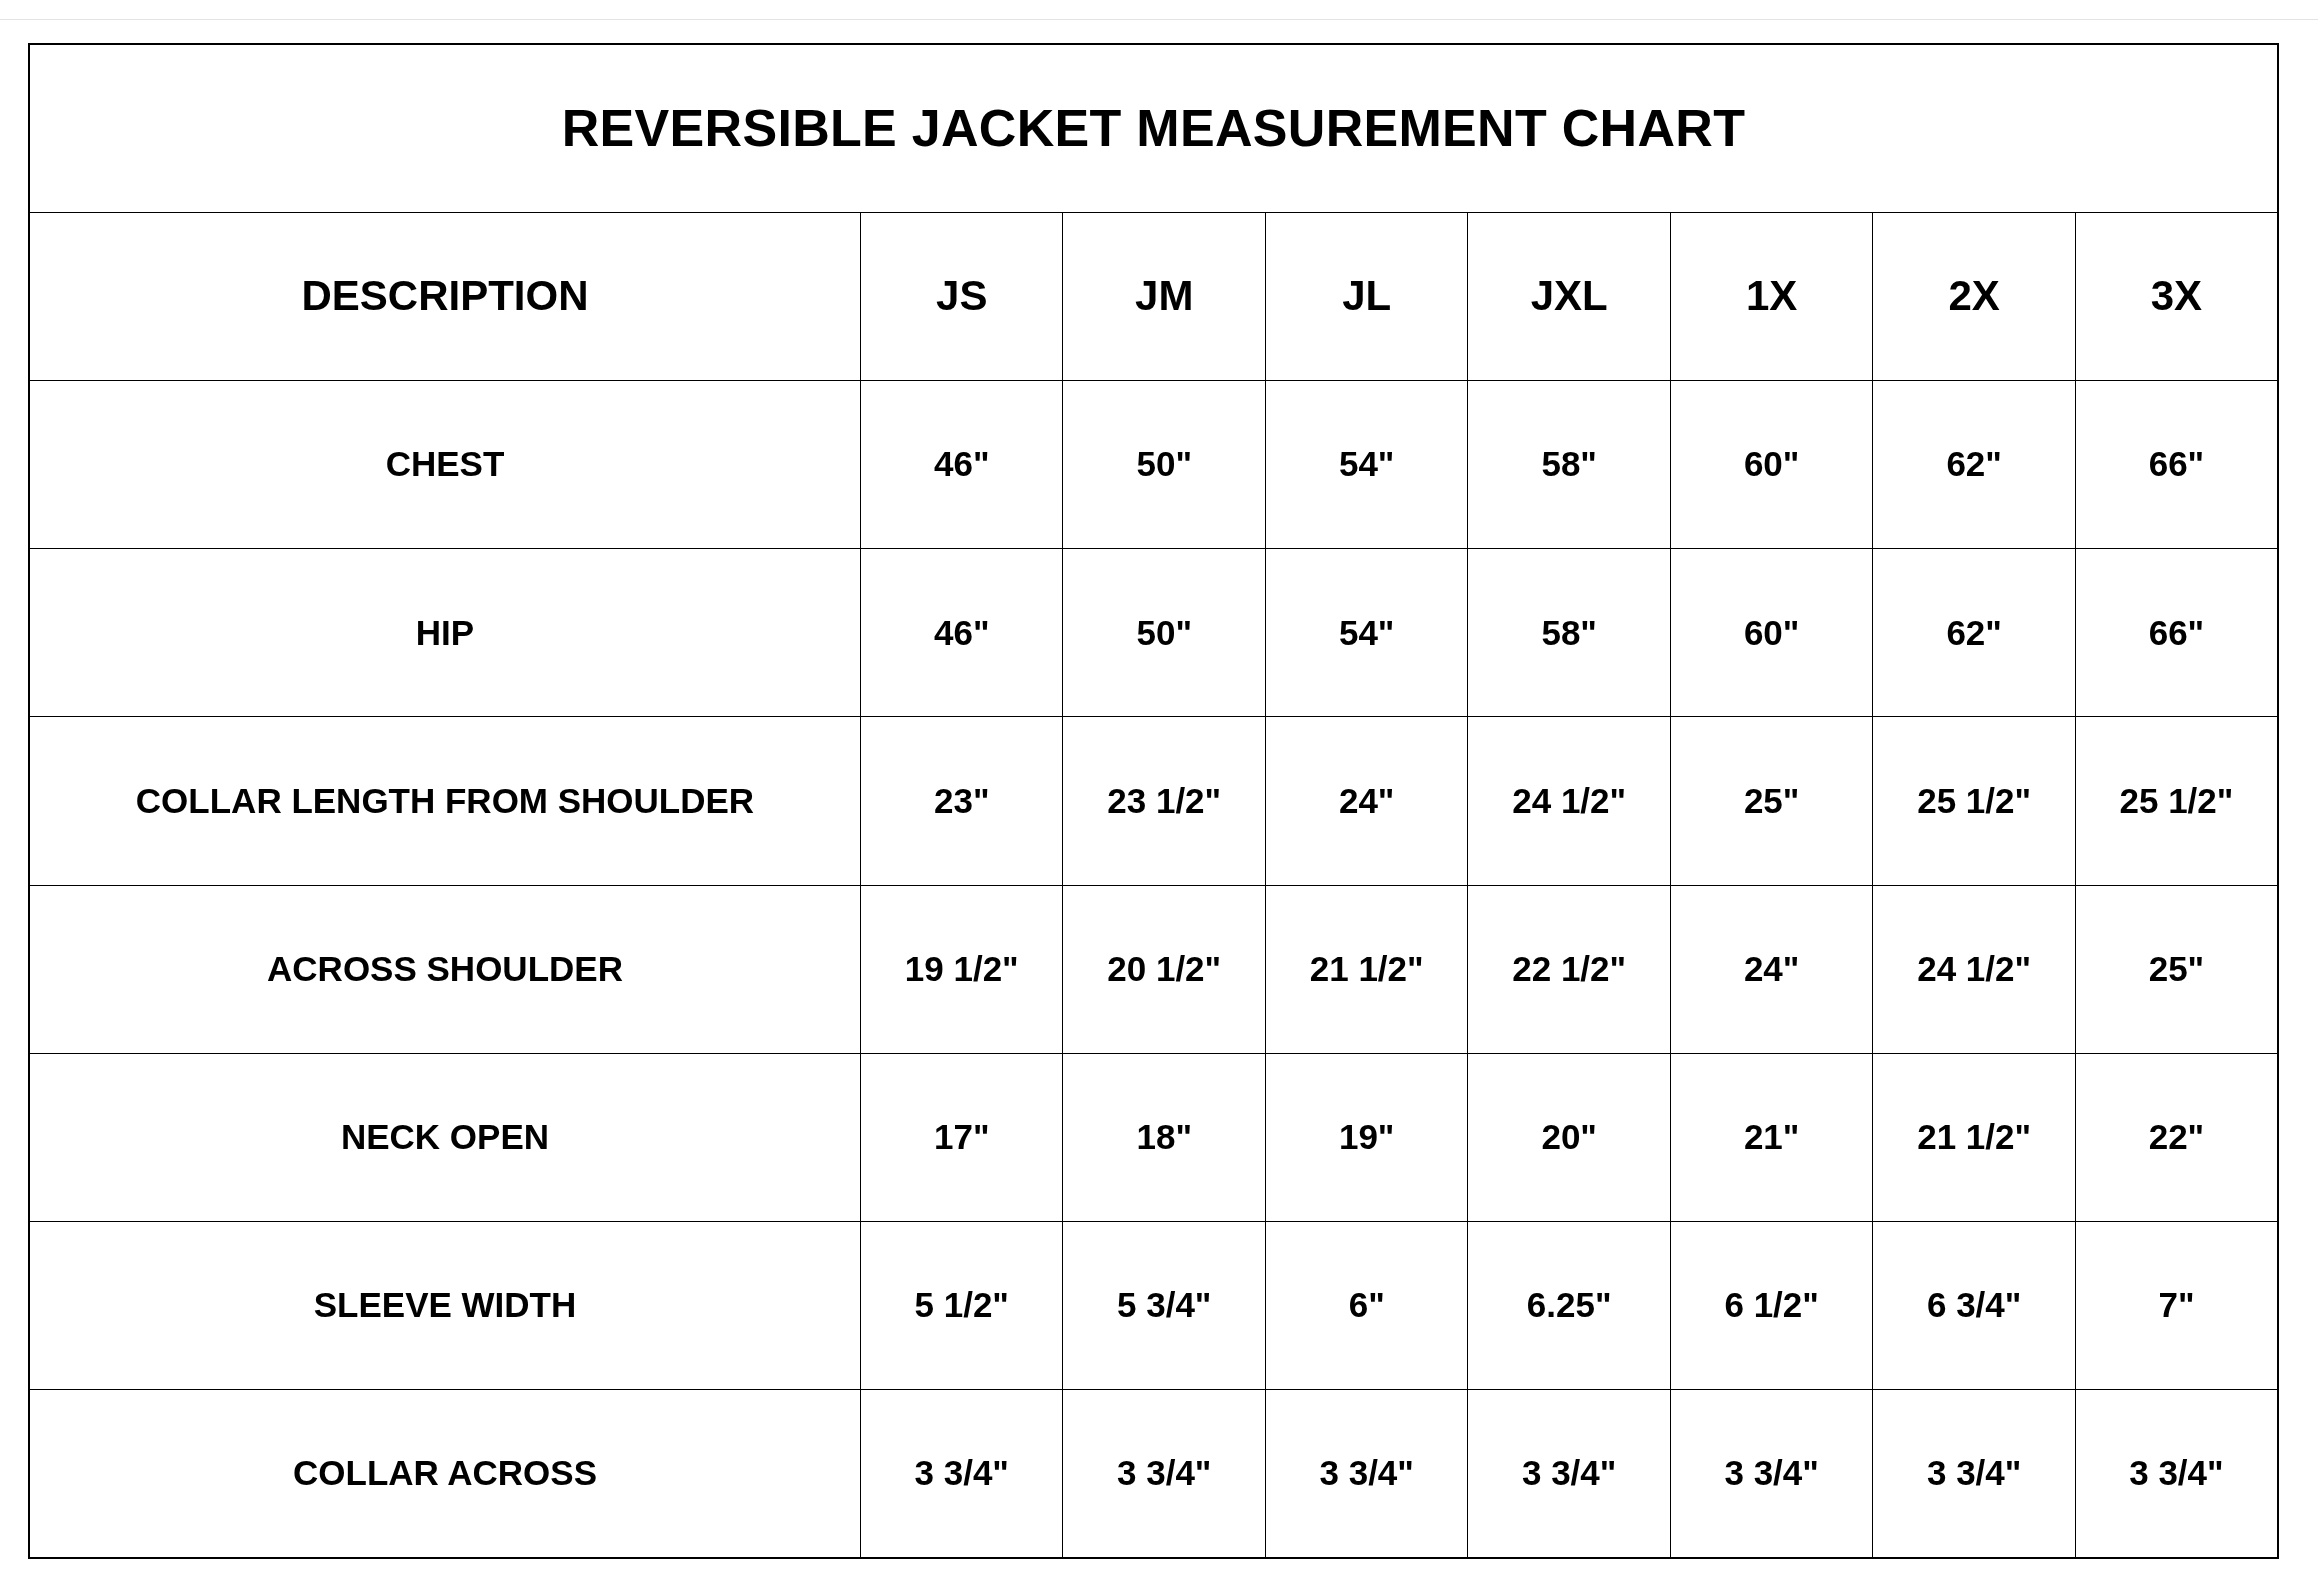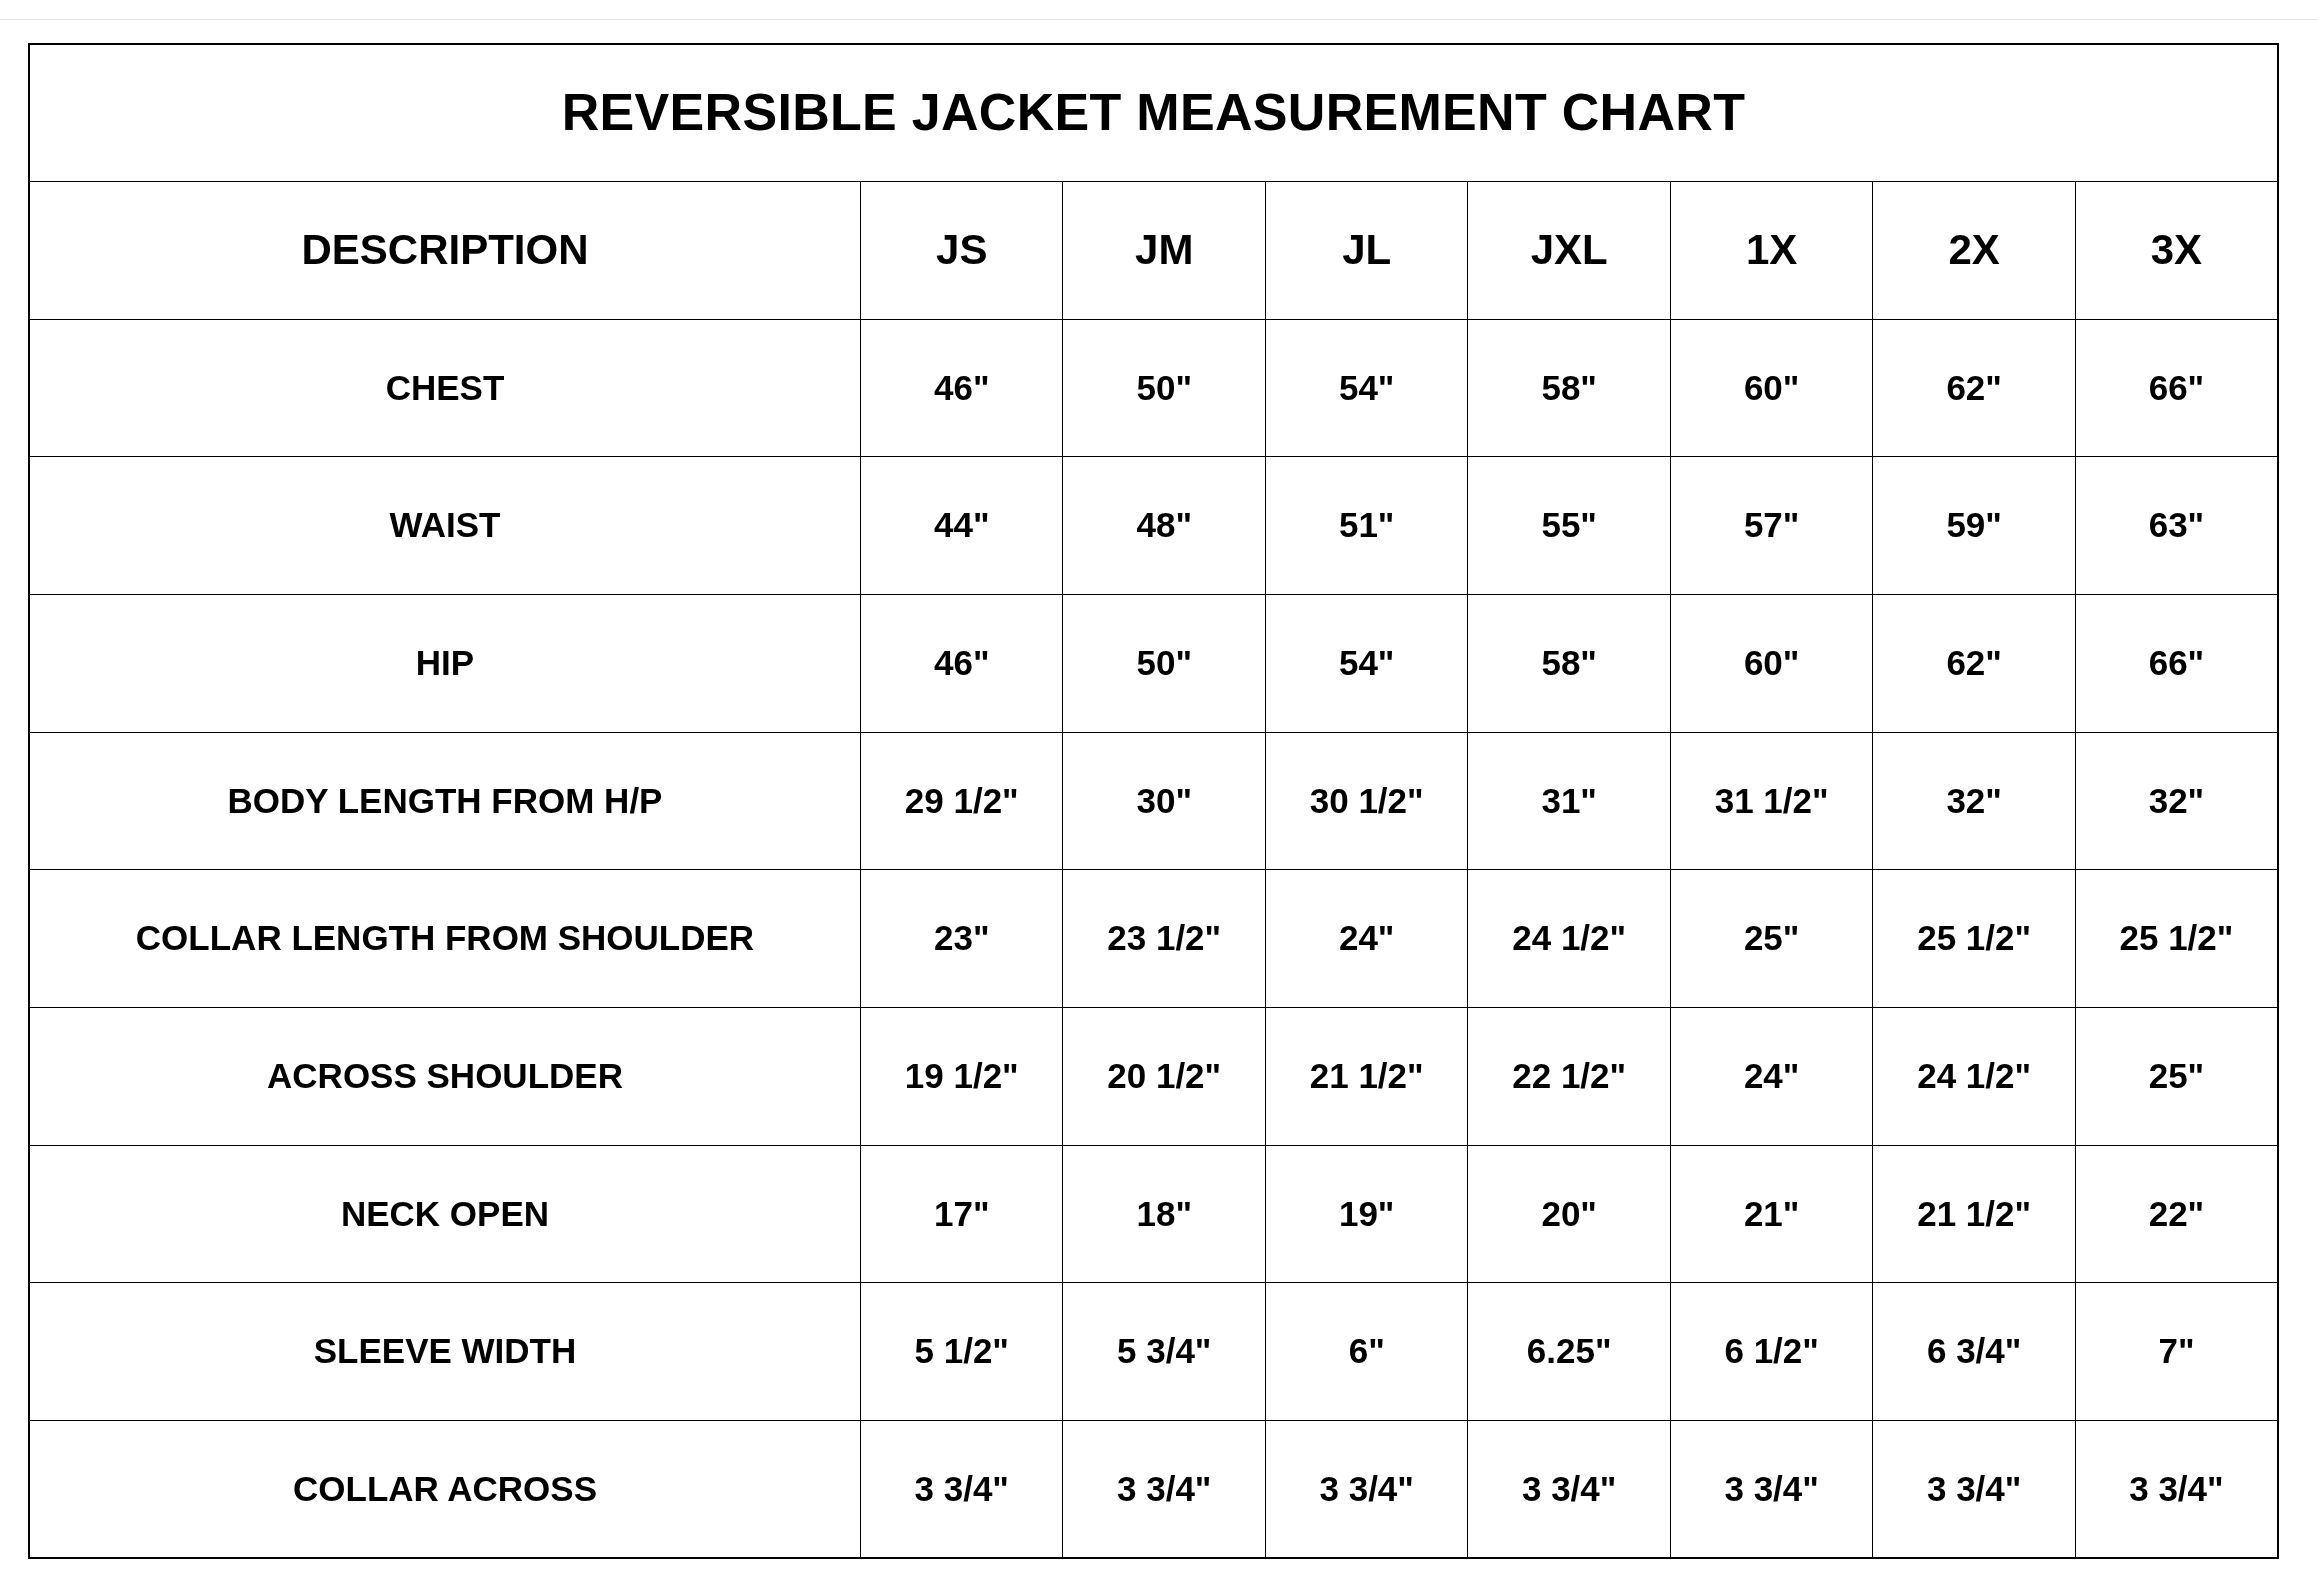--- a/index.html
+++ b/index.html
@@ -93,52 +93,32 @@
         <td class="label-cell">CHEST</td>
         <td class="value-cell">46"</td>
         <td class="value-cell">50"</td>
         <td class="value-cell">54"</td>
         <td class="value-cell">58"</td>
         <td class="value-cell">60"</td>
         <td class="value-cell">62"</td>
         <td class="value-cell">66"</td>
       </tr>
 
-      <tr class="row">
-        <td class="label-cell">WAIST</td>
-        <td class="value-cell">44"</td>
-        <td class="value-cell">48"</td>
-        <td class="value-cell">51"</td>
-        <td class="value-cell">55"</td>
-        <td class="value-cell">57"</td>
-        <td class="value-cell">59"</td>
-        <td class="value-cell">63"</td>
-      </tr>
 
       <tr class="row">
         <td class="label-cell">HIP</td>
         <td class="value-cell">46"</td>
         <td class="value-cell">50"</td>
         <td class="value-cell">54"</td>
         <td class="value-cell">58"</td>
         <td class="value-cell">60"</td>
         <td class="value-cell">62"</td>
         <td class="value-cell">66"</td>
       </tr>
 
-      <tr class="row">
-        <td class="label-cell">BODY LENGTH FROM H/P</td>
-        <td class="value-cell">29 1/2"</td>
-        <td class="value-cell">30"</td>
-        <td class="value-cell">30 1/2"</td>
-        <td class="value-cell">31"</td>
-        <td class="value-cell">31 1/2"</td>
-        <td class="value-cell">32"</td>
-        <td class="value-cell">32"</td>
-      </tr>
 
       <tr class="row">
         <td class="label-cell">COLLAR LENGTH FROM SHOULDER</td>
         <td class="value-cell">23"</td>
         <td class="value-cell">23 1/2"</td>
         <td class="value-cell">24"</td>
         <td class="value-cell">24 1/2"</td>
         <td class="value-cell">25"</td>
         <td class="value-cell">25 1/2"</td>
         <td class="value-cell">25 1/2"</td>

